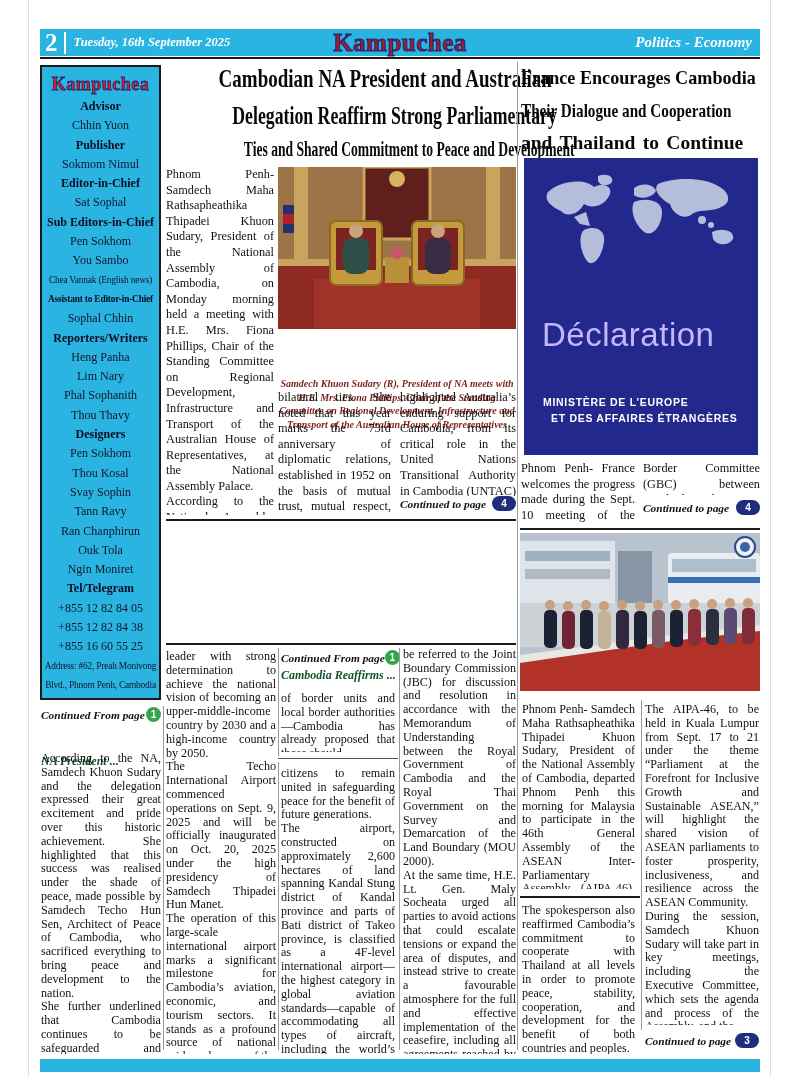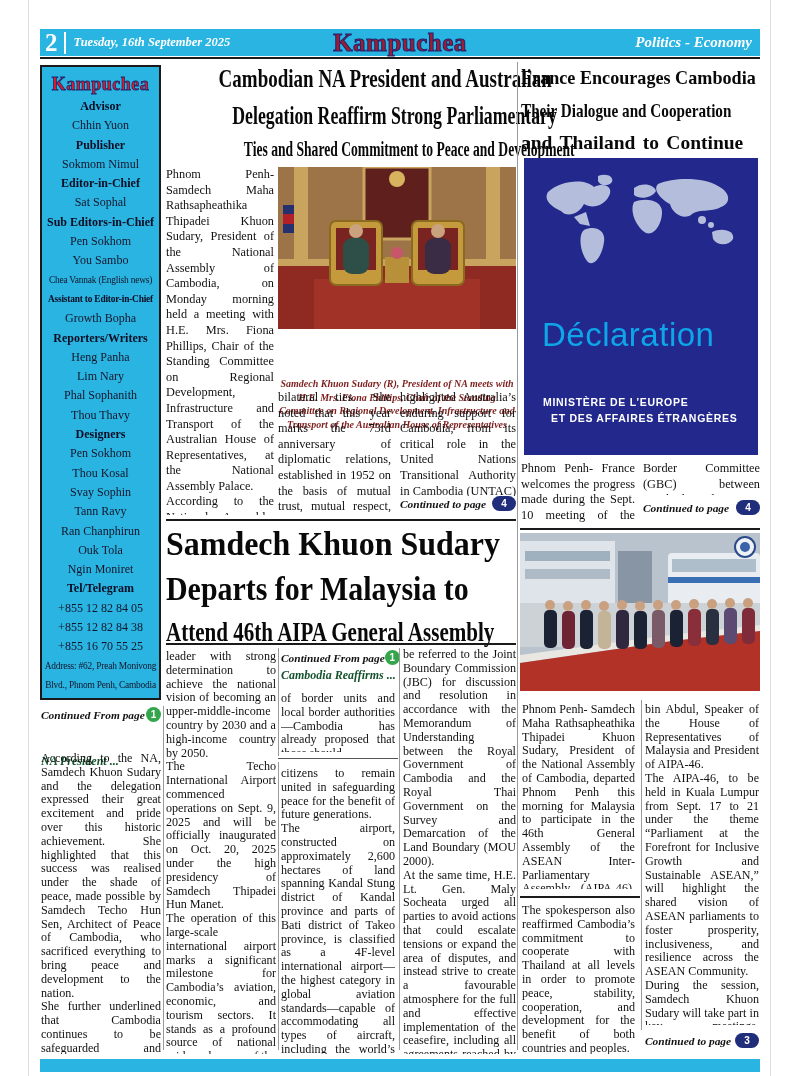--- a/index.html
+++ b/index.html
@@ -42,21 +42,21 @@
   .badge-page{width:24px;height:15px;border-radius:8px;background:#1f2d7b;color:#fff;
        font-family:"Liberation Sans",sans-serif;font-size:10px;font-weight:bold;
        display:flex;align-items:center;justify-content:center;flex:0 0 auto;}
   .badge-from{width:15px;height:15px;border-radius:50%;background:#33a64c;color:#fff;
        font-family:"Liberation Sans",sans-serif;font-size:10px;font-weight:bold;
        display:flex;align-items:center;justify-content:center;flex:0 0 auto;}
   .cont-title{position:absolute;font-size:12px;font-weight:bold;font-style:italic;color:#14532d;white-space:nowrap;}
   .vrule{position:absolute;width:1px;background:#9a9a9a;}
   
   #decl{position:absolute;left:524px;top:158px;width:234px;height:297px;background:#22288c;overflow:hidden;}
-  #decl .title{position:absolute;left:18px;top:158px;color:#0ea5e9;font-family:"Liberation Sans",sans-serif;
+  #decl .title{position:absolute;left:18px;top:158px;color:#c4b5fd;font-family:"Liberation Sans",sans-serif;
        font-size:33px;letter-spacing:.5px;}
   #decl .org{position:absolute;left:19px;color:#fff;font-family:"Liberation Sans",sans-serif;
        font-size:10.5px;font-weight:bold;letter-spacing:.7px;}
   .photo{position:absolute;overflow:hidden;}
   #botbar{position:absolute;left:40px;top:1059px;width:720px;height:13px;background:#29b4e2;}
 </style>
 </head>
 <body>
 
 <div id="page">
@@ -78,38 +78,38 @@
     <div class="sb-line">Chhin Yuon</div>
     <div class="sb-line bold">Publisher</div>
     <div class="sb-line">Sokmom Nimul</div>
     <div class="sb-line bold">Editor-in-Chief</div>
     <div class="sb-line">Sat Sophal</div>
     <div class="sb-line bold">Sub Editors-in-Chief</div>
     <div class="sb-line">Pen Sokhom</div>
     <div class="sb-line">You Sambo</div>
     <div class="sb-line sm">Chea Vannak (English news)</div>
     <div class="sb-line bold sm">Assistant to Editor-in-Chief</div>
-    <div class="sb-line">Growth Bopha</div>
+    <div class="sb-line">Sophal Chhin</div>
     <div class="sb-line bold">Reporters/Writers</div>
     <div class="sb-line">Heng Panha</div>
     <div class="sb-line">Lim Nary</div>
     <div class="sb-line">Phal Sophanith</div>
     <div class="sb-line">Thou Thavy</div>
     <div class="sb-line bold">Designers</div>
     <div class="sb-line">Pen Sokhom</div>
     <div class="sb-line">Thou Kosal</div>
     <div class="sb-line">Svay Sophin</div>
     <div class="sb-line">Tann Ravy</div>
     <div class="sb-line">Ran Chanphirun</div>
     <div class="sb-line">Ouk Tola</div>
     <div class="sb-line">Ngin Moniret</div>
     <div class="sb-line bold">Tel/Telegram</div>
     <div class="sb-line">+855 12 82 84 05</div>
     <div class="sb-line">+855 12 82 84 38</div>
-    <div class="sb-line">+855 16 70 55 25</div>
+    <div class="sb-line">+855 16 60 55 25</div>
     <div class="sb-line sm">Address: #62, Preah Monivong</div>
     <div class="sb-line sm">Blvd., Phnom Penh, Cambodia</div>
   </div>
 
   <div class="hl" style="left:166px;top:62px;width:350px;">
     <div class="ln" style="line-height:34px;"><span style="font-size:25px;transform:scaleX(.76);">Cambodian NA President and Australian</span></div>
     <div class="ln" style="line-height:33px;"><span style="font-size:25px;transform:scaleX(.71);">Delegation Reaffirm Strong Parliamentary</span></div>
     <div class="ln" style="line-height:29px;"><span style="font-size:20px;transform:scaleX(.68);">Ties and Shared Commitment to Peace and Development</span></div>
   </div>
 
@@ -191,25 +191,20 @@
   </div>
   <div class="body-top" style="left:643px;top:461px;width:117px;height:34px;overflow:hidden;">
     <p>Border Committee (GBC) between Cambodia and</p>
   </div>
   <div class="cont-row" style="left:643px;top:500px;width:117px;">
     <span class="cont-label">Continued to page</span>
     <span class="badge-page">4</span>
   </div>
   <div class="hrule" style="left:520px;top:528px;width:240px;height:2px;"></div>
 
-  <div class="hl" style="left:166px;top:524px;width:350px;text-align:left;">
-    <div class="ln" style="line-height:39px;"><span style="font-size:34px;transform:scaleX(.94);transform-origin:left;">Samdech Khuon Sudary</span></div>
-    <div class="ln" style="line-height:39px;"><span style="font-size:34px;transform:scaleX(.88);transform-origin:left;">Departs for Malaysia to</span></div>
-    <div class="ln" style="line-height:37px;"><span style="font-size:27px;transform:scaleX(.78);transform-origin:left;">Attend 46th AIPA General Assembly</span></div>
-  </div>
   <div class="hrule" style="left:166px;top:643px;width:350px;height:2px;"></div>
 
   <div class="photo" style="left:520px;top:533px;width:240px;height:158px;">
     <svg width="240" height="158" viewBox="0 0 240 158">
       <rect width="240" height="158" fill="#b9c3cd"></rect>
       <rect x="0" y="8" width="95" height="62" fill="#dfe4ea"></rect>
       <rect x="5" y="18" width="85" height="10" fill="#9fb0bf"></rect>
       <rect x="5" y="36" width="85" height="10" fill="#aebac6"></rect>
       <rect x="98" y="18" width="34" height="52" fill="#8795a5"></rect>
       <rect x="148" y="20" width="92" height="54" rx="4" fill="#e9edf2"></rect>
@@ -288,21 +283,20 @@
   <div class="body-bot" style="left:522px;top:703px;width:113px;height:186px;">
     <p>Phnom Penh- Samdech Maha Rathsapheathika Thipadei Khuon Sudary, President of the National Assembly of Cambodia, departed Phnom Penh this morning for Malaysia to participate in the 46th General Assembly of the ASEAN Inter-Parliamentary Assembly (AIPA-46). The visit is made at the invitation of Honorable Tan Sri Dato’ (Dr.) Johari</p>
   </div>
   <div class="hrule" style="left:520px;top:896px;width:120px;height:2px;"></div>
   <div class="body-bot" style="left:522px;top:904px;width:113px;height:150px;">
     <p>The spokesperson also reaffirmed Cambodia’s commitment to cooperate with Thailand at all levels in order to promote peace, stability, cooperation, and development for the benefit of both countries and peoples.</p>
 
   </div>
 
   <div class="body-bot" style="left:645px;top:703px;width:114px;height:322px;">
-    <p>bin Abdul, Speaker of the House of Representatives of Malaysia and President of AIPA-46.</p>
     <p>The AIPA-46, to be held in Kuala Lumpur from Sept. 17 to 21 under the theme “Parliament at the Forefront for Inclusive Growth and Sustainable ASEAN,” will highlight the shared vision of ASEAN parliaments to foster prosperity, inclusiveness, and resilience across the ASEAN Community.</p>
     <p>During the session, Samdech Khuon Sudary will take part in key meetings, including the Executive Committee, which sets the agenda and process of the Assembly, and the</p>
   </div>
   <div class="cont-row" style="left:645px;top:1033px;width:114px;">
     <span class="cont-label">Continued to page</span>
     <span class="badge-page">3</span>
   </div>
 
   <div class="vrule" style="left:517px;top:62px;height:988px;"></div>
   <div class="vrule" style="left:163px;top:706px;height:344px;"></div>

